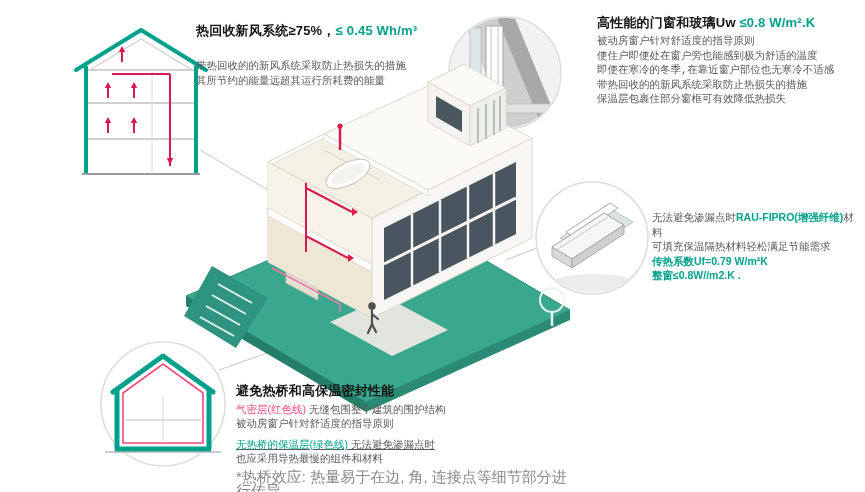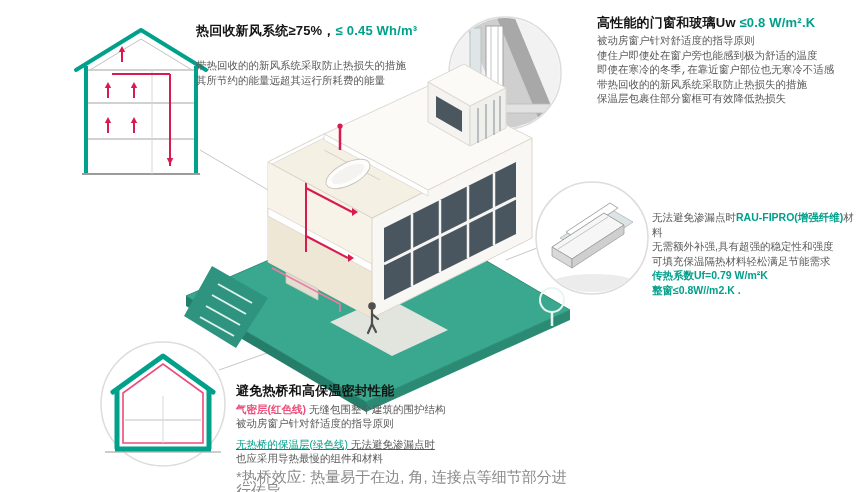--- a/index.html
+++ b/index.html
@@ -6,21 +6,21 @@
   .stage{
     position:relative;width:865px;height:492px;background:#ffffff;overflow:hidden;
     font-family:"Liberation Sans","DejaVu Sans",sans-serif;
   }
   .stage svg{position:absolute;left:0;top:0;}
   .txt{position:absolute;}
   .title{font-size:13px;font-weight:bold;color:#141414;line-height:17px;letter-spacing:0.2px;}
   .body{margin-top:19px;font-size:10.5px;color:#595959;line-height:15px;}
   .green{color:#00A08B;}
   .greenb{color:#00A08B;font-weight:bold;}
-  .pink{color:#EC4D7B;font-weight:bold;}
+  .pink{color:#EC4D7B;}
   .red{color:#E8425F;}
   .ventilation{left:196px;top:22px;width:260px;}
   .windows{left:569px;top:14px;width:276px;margin-left:28px;}
   .windows .body{line-height:14.5px;margin-top:3px;font-family:Liberation Mono, monospace;}
   .profile{left:652px;top:210px;width:212px;font-size:10.5px;color:#595959;line-height:14.5px;}
   .thermal{left:236px;top:382px;width:340px;}
   .thermal .body{margin-top:3px;line-height:14px;}
   .thermal .para2{margin-top:7px;text-decoration:underline;}
   .note{margin-top:5px;font-size:15px;color:#8a8a8a;}
 </style>
@@ -201,21 +201,20 @@
       <div>被动房窗户针对舒适度的指导原则</div>
       <div>使住户即使处在窗户旁也能感到极为舒适的温度</div>
       <div>即使在寒冷的冬季,在靠近窗户部位也无寒冷不适感</div>
       <div>带热回收的的新风系统采取防止热损失的措施</div>
       <div>保温层包裹住部分窗框可有效降低热损失</div>
     </div>
   </div>
 
   <div class="txt profile">
     <div><span>无法避免渗漏点时</span><span class="greenb">RAU-FIPRO(增强纤维)</span><span>材料</span></div>
-    <div>无需额外补强,具有超强的稳定性和强度</div>
     <div>可填充保温隔热材料轻松满足节能需求</div>
     <div class="greenb">传热系数Uf=0.79 W/m²K</div>
     <div class="greenb">整窗≤0.8W//m2.K .</div>
   </div>
 
   <div class="txt thermal">
     <div class="title">避免热桥和高保温密封性能</div>
     <div class="body">
       <div><span class="pink">气密层(红色线)</span><span> 无缝包围整个建筑的围护结构</span></div>
       <div>被动房窗户针对舒适度的指导原则</div>

